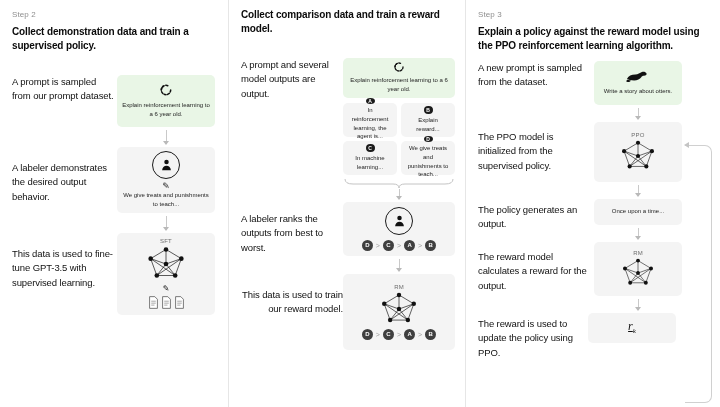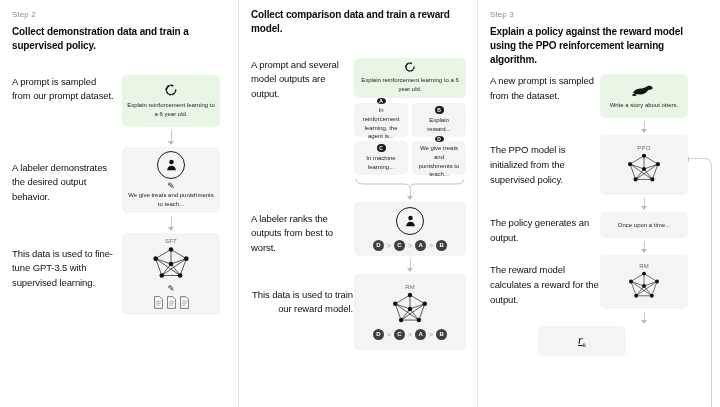--- a/index.html
+++ b/index.html
@@ -314,20 +314,21 @@
                   <circle cx="42" cy="38" r="3"></circle>
                   <circle cx="30" cy="23" r="3"></circle>
               </g>
             </svg>
           </div>
           <div class="arrow" style="height:11px;"></div>
         </div>
       </div>
 
       <div class="row">
+        <div class="caption" style="padding-top:4px;">The reward is used to update the policy using PPO.</div>
         <div class="flowcol" style="padding-right:34px;text-decoration:underline;">
           <div class="card" style="width:88px;height:30px;">
             <div class="rk"><span>r</span><sub>k</sub></div>
           </div>
         </div>
       </div>
 
     </div>
   </div>
 

